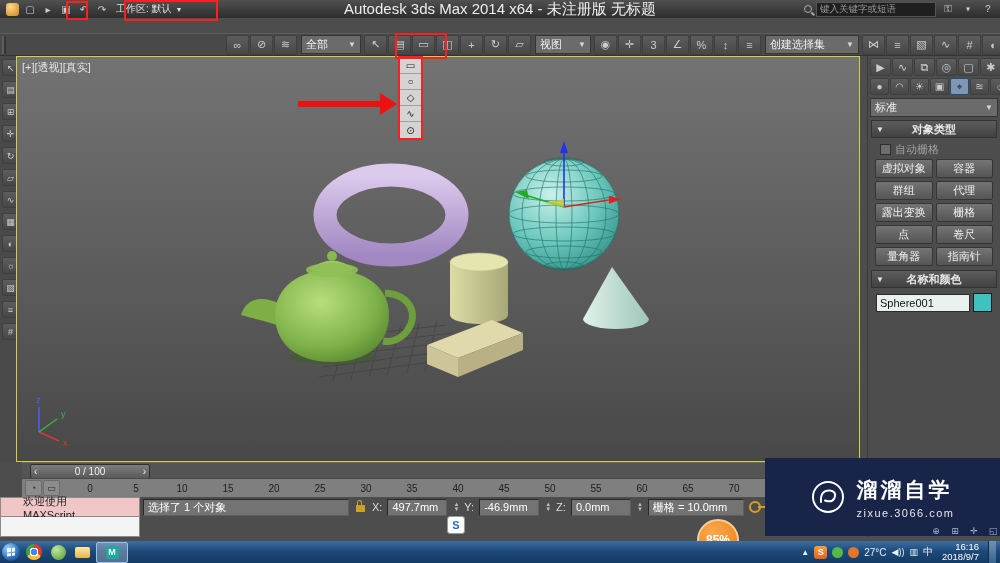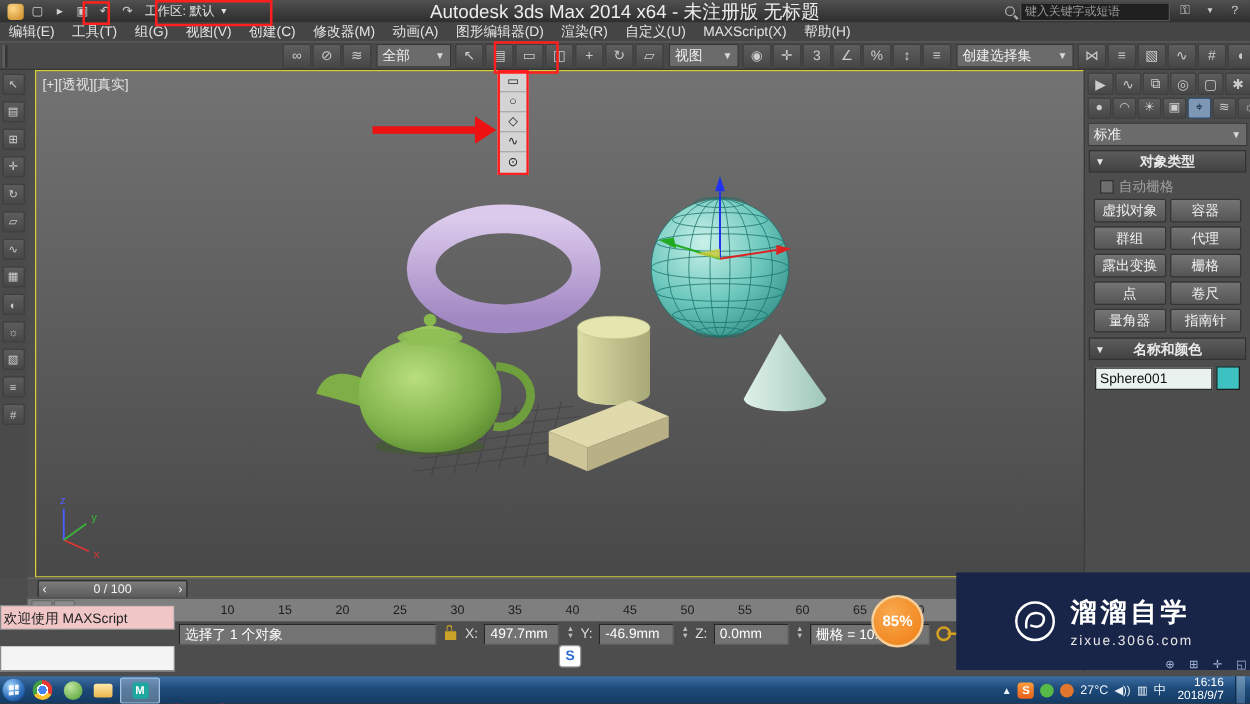--- a/index.html
+++ b/index.html
@@ -40,21 +40,21 @@
   .flyout .fi{width:100%;height:16px;display:flex;align-items:center;justify-content:center;
               color:#222;font-size:10px;border-bottom:1px solid #9f9f9f;box-sizing:border-box;background:#d4d4d4;}
   .arrow-shaft{left:298px;top:101px;width:84px;height:6px;background:#ee1111;z-index:29;}
   .arrow-head{left:380px;top:93px;width:0;height:0;border-left:17px solid #ee1111;
               border-top:11px solid transparent;border-bottom:11px solid transparent;z-index:29;}
   
   .leftbar{left:0;top:56px;width:22px;height:406px;background:#4a4a4a;display:flex;flex-direction:column;
            align-items:center;padding-top:3px;box-sizing:border-box;gap:5px;}
   .leftbar .ic{width:16px;height:15px;font-size:9px;}
   
-  .viewport{left:28px;top:56px;width:844px;height:406px;border:1px solid #d6cf35;box-sizing:border-box;
+  .viewport{left:16px;top:56px;width:844px;height:406px;border:1px solid #d6cf35;box-sizing:border-box;
             background:linear-gradient(#737373,#484848);overflow:hidden;}
   .vplabel{position:absolute;left:5px;top:3px;color:#e3e3e3;font-size:11px;z-index:3;}
   
   .cmdpanel{left:867px;top:56px;width:133px;height:481px;background:#4d4d4d;border-left:1px solid #3a3a3a;
             box-sizing:border-box;padding:2px;}
   .tabs{display:flex;margin-bottom:2px;}
   .tabs .ic{width:19px;height:16px;}
   .cats{display:flex;margin-bottom:3px;}
   .cats .ic{width:17px;height:15px;font-size:10px;}
   .ic.pressed{background:#7d97b5;border-color:#2d4a66;color:#10263c;}
@@ -74,36 +74,36 @@
   .timeline{left:22px;top:462px;width:978px;height:16px;background:#545454;border-top:1px solid #6a6a6a;box-sizing:border-box;}
   .tl-handle{position:absolute;left:8px;top:1px;width:112px;height:13px;background:linear-gradient(#7d7d7d,#5a5a5a);
              border:1px solid #2f2f2f;border-radius:2px;color:#f2f2f2;display:flex;align-items:center;
              justify-content:space-between;padding:0 3px;font-size:10px;}
   .ruler{left:22px;top:478px;width:978px;height:19px;background:#7f7f7f;border-top:1px solid #4a4a4a;
          color:#1c1c1c;display:flex;align-items:center;box-sizing:border-box;}
   .ruler .ic{width:15px;height:14px;font-size:9px;background:#8c8c8c;border-color:#6a6a6a;color:#2a2a2a;}
   .ticks{display:flex;margin-left:6px;}
   .ticks span{width:46px;text-align:center;font-size:10px;color:#1d1d1d;}
   
-  .ms1{left:0;top:484px;width:140px;height:20px;background:#f0c6c6;border:1px solid #8a8a8a;box-sizing:border-box;
-       color:#222;display:flex;align-items:center;padding:0 2px;}
+  .ms1{left:0;top:497px;width:140px;height:20px;background:#f0c6c6;border:1px solid #8a8a8a;box-sizing:border-box;
+       color:#222;display:flex;align-items:center;padding:0 22px;}
   .ms2{left:0;top:517px;width:140px;height:20px;background:#f4f4f4;border:1px solid #8a8a8a;border-top:none;box-sizing:border-box;}
   .srow1{left:141px;top:497px;width:859px;height:20px;display:flex;align-items:center;gap:5px;padding-left:2px;box-sizing:border-box;}
   .srow2{left:141px;top:517px;width:859px;height:20px;display:flex;align-items:center;gap:6px;padding-left:2px;box-sizing:border-box;}
   .prompt{background:#ececec;color:#111;border:1px solid #8a8a8a;width:312px;}
   .spin{display:flex;flex-direction:column;font-size:6px;line-height:5px;color:#bdbdbd;margin-left:1px;}
   .lock{width:9px;height:7px;background:#c9a227;position:relative;margin:3px 2px 0 2px;flex:none;}
   .lock::before{content:"";position:absolute;top:-5px;left:1px;width:5px;height:5px;border:1.5px solid #c9a227;
                 border-bottom:none;border-radius:4px 4px 0 0;box-sizing:border-box;}
   .keyic{width:8px;height:8px;border:2px solid #d8a020;border-radius:50%;position:relative;flex:none;margin-right:10px;}
   .keyic::after{content:"";position:absolute;left:7px;top:3px;width:9px;height:2px;background:#d8a020;}
   .mini{width:13px;height:13px;border-radius:2px;flex:none;}
   .ime{left:447px;top:516px;width:16px;height:16px;background:#fff;border:1px solid #999;border-radius:3px;
        color:#2a6cd0;font-weight:bold;font-size:11px;display:flex;align-items:center;justify-content:center;z-index:20;}
-  .badge{left:697px;top:476px;width:42px;height:42px;border-radius:50%;z-index:35;
+  .badge{left:697px;top:519px;width:42px;height:42px;border-radius:50%;z-index:35;
          background:radial-gradient(circle at 38% 32%,#f9a94e,#ef7d12);border:2px solid #f7cf9a;
          color:#fff;font-weight:bold;font-size:12px;display:flex;align-items:center;justify-content:center;box-sizing:border-box;}
   
   .wm{left:765px;top:458px;width:235px;height:78px;background:#182448;z-index:40;display:flex;
       align-items:center;justify-content:center;gap:10px;}
   .wm-text{display:flex;flex-direction:column;}
   .wm-brand{color:#fff;font-size:21px;font-weight:bold;letter-spacing:3px;}
   .wm-site{color:#e8e8e8;font-size:11px;letter-spacing:1.5px;margin-top:3px;}
   .viewnav{left:928px;top:524px;display:flex;gap:2px;z-index:45;}
   .viewnav .ic{width:16px;height:14px;font-size:9px;background:none;border:none;color:#9fb8d8;}
@@ -153,34 +153,20 @@
       <span class="lens"></span>
       <input class="search" placeholder="键入关键字或短语" style="">
       <span class="qicon">⚿</span>
       <span class="qicon">▾</span>
       <span class="qicon">?</span>
     </span>
   </div>
   <div class="redbox" style="left:66px;top:1px;width:18px;height:15px;"></div>
   <div class="redbox" style="left:124px;top:0;width:90px;height:17px;"></div>
 
-  <div class="menubar abs">
-    <span class="menu-item">编辑(E)</span>
-    <span class="menu-item">工具(T)</span>
-    <span class="menu-item">组(G)</span>
-    <span class="menu-item">视图(V)</span>
-    <span class="menu-item">创建(C)</span>
-    <span class="menu-item">修改器(M)</span>
-    <span class="menu-item">动画(A)</span>
-    <span class="menu-item">图形编辑器(D)</span>
-    <span class="menu-item">渲染(R)</span>
-    <span class="menu-item">自定义(U)</span>
-    <span class="menu-item">MAXScript(X)</span>
-    <span class="menu-item">帮助(H)</span>
-  </div>
 
   <div class="toolbar abs">
     <span class="handle"></span>
     <span class="ic" style="margin-left:218px;">∞</span>
     <span class="ic">⊘</span>
     <span class="ic">≋</span>
     <span class="dd" style="width:50px;margin:0 3px;">
       <span>全部</span>
         <span class="arr">▼</span>
     </span>

